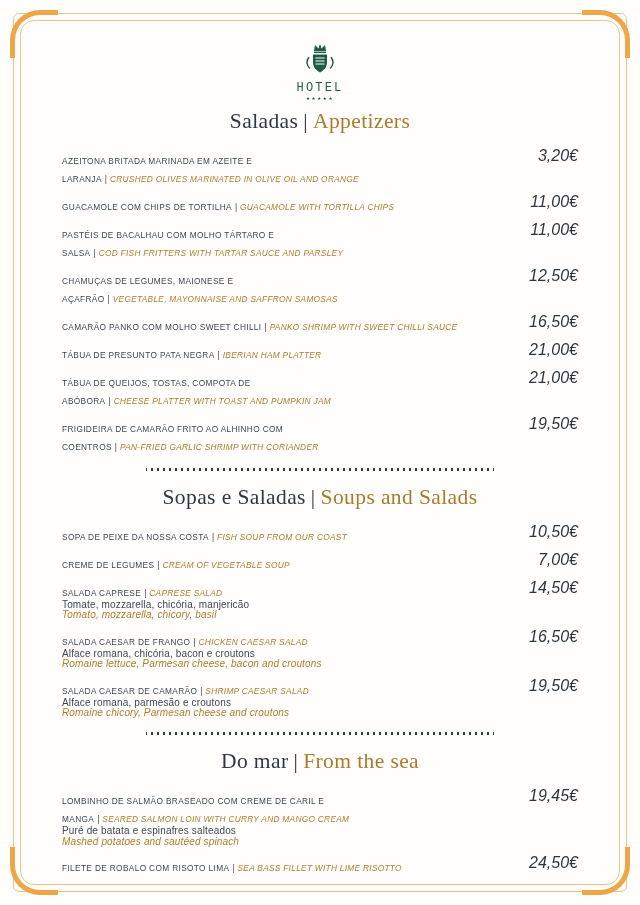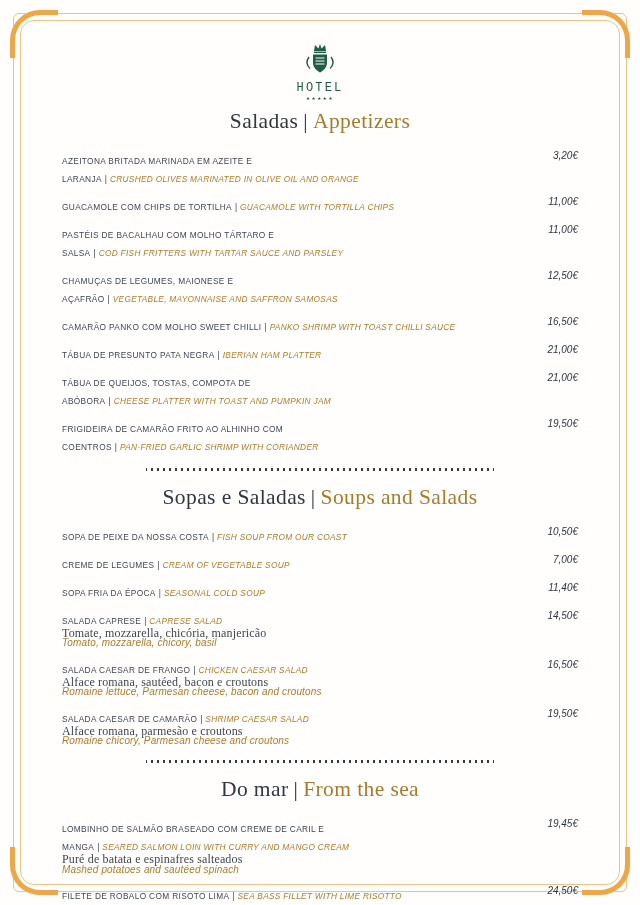--- a/index.html
+++ b/index.html
@@ -31,24 +31,24 @@
                    font-size:21.5px; color:#2e3742; margin:8px 0 16px; letter-spacing:.4px; }
   .section-title .t-sep { padding:0 5px; color:#2e3742; }
   .section-title .t-en { color:#a87b2c;margin-top:29px; }
 
   
   .menu-item { display:flex; align-items:flex-start; margin-bottom:10px;justify-content:flex-end; }
   .item-left { width:402px; }
   .name-pt { color:#3c4654; font-size:8.3px; letter-spacing:.35px; line-height:10.6px; }
   .name-sep { color:#3c4654; font-size:8.3px; padding:0 3px; }
   .name-en { color:#ad7c2b; font-style:italic; font-size:8.3px; letter-spacing:.3px; line-height:10.6px; white-space:nowrap; }
-  .desc-pt { color:#3c4654; font-size:12px; letter-spacing:.15px; line-height:10.4px;font-family:Liberation Serif, serif; }
+  .desc-pt { color:#3c4654; font-size:10px; letter-spacing:.15px; line-height:10.4px; }
   .desc-en { color:#ad7c2b; font-style:italic; font-size:10px; letter-spacing:.15px; line-height:10.4px; }
   .price { margin-left:auto; min-width:64px; text-align:right; color:#2d3640;
-           font-style:italic; font-size:10px; line-height:11px; padding-top:0; }
+           font-style:italic; font-size:16px; line-height:11px; padding-top:0; }
 
   
   .divider { height:3px; width:348px; margin:14px auto; 
              background-image:radial-gradient(circle, #323b46 1.15px, rgba(0,0,0,0) 1.35px);
              background-size:6px 3px; background-position:center; }
 </style>
 </head>
 <body>
 
 <div class="page">
@@ -89,21 +89,21 @@
           </div>
           <div class="menu-item">
             <div class="item-left"><span class="name-pt">PASTÉIS DE BACALHAU COM MOLHO TÁRTARO E SALSA</span><span class="name-sep">|</span><span class="name-en">COD FISH FRITTERS WITH TARTAR SAUCE AND PARSLEY</span></div>
             <div class="price">11,00€</div>
           </div>
           <div class="menu-item">
             <div class="item-left"><span class="name-pt">CHAMUÇAS DE LEGUMES, MAIONESE E AÇAFRÃO</span><span class="name-sep">|</span><span class="name-en">VEGETABLE, MAYONNAISE AND SAFFRON SAMOSAS</span></div>
             <div class="price">12,50€</div>
           </div>
           <div class="menu-item">
-            <div class="item-left"><span class="name-pt">CAMARÃO PANKO COM MOLHO SWEET CHILLI</span><span class="name-sep">|</span><span class="name-en">PANKO SHRIMP WITH TOAST CHILLI SAUCE</span></div>
+            <div class="item-left"><span class="name-pt">CAMARÃO PANKO COM MOLHO SWEET CHILLI</span><span class="name-sep">|</span><span class="name-en">PANKO SHRIMP WITH SWEET CHILLI SAUCE</span></div>
             <div class="price">16,50€</div>
           </div>
           <div class="menu-item">
             <div class="item-left"><span class="name-pt">TÁBUA DE PRESUNTO PATA NEGRA</span><span class="name-sep">|</span><span class="name-en">IBERIAN HAM PLATTER</span></div>
             <div class="price">21,00€</div>
           </div>
           <div class="menu-item">
             <div class="item-left"><span class="name-pt">TÁBUA DE QUEIJOS, TOSTAS, COMPOTA DE ABÓBORA</span><span class="name-sep">|</span><span class="name-en">CHEESE PLATTER WITH TOAST AND PUMPKIN JAM</span></div>
             <div class="price">21,00€</div>
           </div>
@@ -117,29 +117,25 @@
           <h2 class="section-title"><span class="t-pt">Sopas e Saladas</span><span class="t-sep">|</span><span class="t-en">Soups and Salads</span></h2>
           <div class="menu-item">
             <div class="item-left"><span class="name-pt">SOPA DE PEIXE DA NOSSA COSTA</span><span class="name-sep">|</span><span class="name-en">FISH SOUP FROM OUR COAST</span></div>
             <div class="price">10,50€</div>
           </div>
           <div class="menu-item">
             <div class="item-left"><span class="name-pt">CREME DE LEGUMES</span><span class="name-sep">|</span><span class="name-en">CREAM OF VEGETABLE SOUP</span></div>
             <div class="price">7,00€</div>
           </div>
           <div class="menu-item">
-            <div class="item-left"><span class="name-pt">SOPA FRIA DA ÉPOCA</span><span class="name-sep">|</span><span class="name-en">SEASONAL COLD SOUP</span></div>
-            <div class="price">11,40€</div>
-          </div>
-          <div class="menu-item">
             <div class="item-left"><span class="name-pt">SALADA CAPRESE</span><span class="name-sep">|</span><span class="name-en">CAPRESE SALAD</span><div class="desc-pt">Tomate, mozzarella, chicória, manjericão</div><div class="desc-en">Tomato, mozzarella, chicory, basil</div></div>
             <div class="price">14,50€</div>
           </div>
           <div class="menu-item">
-            <div class="item-left"><span class="name-pt">SALADA CAESAR DE FRANGO</span><span class="name-sep">|</span><span class="name-en">CHICKEN CAESAR SALAD</span><div class="desc-pt">Alface romana, sautéed, bacon e croutons</div><div class="desc-en">Romaine lettuce, Parmesan cheese, bacon and croutons</div></div>
+            <div class="item-left"><span class="name-pt">SALADA CAESAR DE FRANGO</span><span class="name-sep">|</span><span class="name-en">CHICKEN CAESAR SALAD</span><div class="desc-pt">Alface romana, chicória, bacon e croutons</div><div class="desc-en">Romaine lettuce, Parmesan cheese, bacon and croutons</div></div>
             <div class="price">16,50€</div>
           </div>
           <div class="menu-item">
             <div class="item-left"><span class="name-pt">SALADA CAESAR DE CAMARÃO</span><span class="name-sep">|</span><span class="name-en">SHRIMP CAESAR SALAD</span><div class="desc-pt">Alface romana, parmesão e croutons</div><div class="desc-en">Romaine chicory, Parmesan cheese and croutons</div></div>
             <div class="price">19,50€</div>
           </div>
         </section>
         <div class="divider"></div>
         <section>
           <h2 class="section-title"><span class="t-pt">Do mar</span><span class="t-sep">|</span><span class="t-en">From the sea</span></h2>

